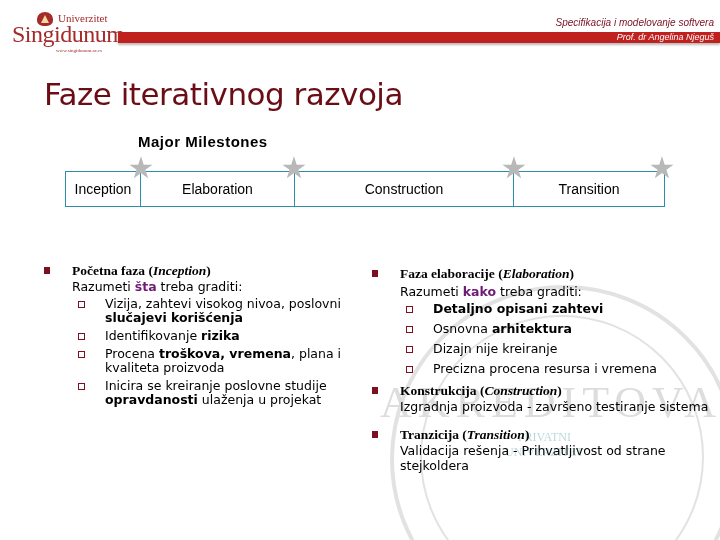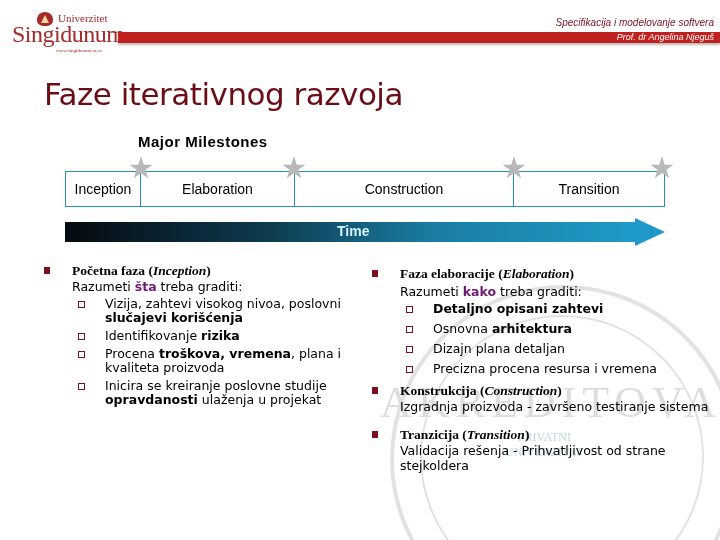--- a/index.html
+++ b/index.html
@@ -74,25 +74,20 @@
   <div class="phase-row">
     <div class="phase" style="width:75px">Inception</div>
     <div class="phase" style="width:154px">Elaboration</div>
     <div class="phase" style="width:219px">Construction</div>
     <div class="phase" style="width:150px">Transition</div>
   </div>
   <div class="star" style="left:123px; top:24px;">★</div>
   <div class="star" style="left:276px; top:24px;">★</div>
   <div class="star" style="left:496px; top:24px;">★</div>
   <div class="star" style="left:644px; top:24px;">★</div>
-  <div class="time-arrow">
-    <div class="time-bar"></div>
-    <div class="time-head"></div>
-    <div class="time-label">Time</div>
-  </div>
 </div>
 
 <div class="col col-left">
   <div class="item">
     <span class="bullet"></span>
     <div class="item-title"><span>Početna faza (</span><i>Inception</i><span>)</span></div>
     <div class="item-sub"><span>Razumeti </span><span class="accent">šta</span><span> treba graditi:</span></div>
     <ul class="subs">
       <li><span class="sq"></span><span>Vizija, zahtevi visokog nivoa, poslovni </span><span class="b">slučajevi korišćenja</span><span></span></li>
       <li><span class="sq"></span><span>Identifikovanje </span><span class="b">rizika</span><span></span></li>
@@ -103,21 +98,21 @@
 </div>
 
 <div class="col col-right">
   <div class="item">
     <span class="bullet"></span>
     <div class="item-title"><span>Faza elaboracije (</span><i>Elaboration</i><span>)</span></div>
     <div class="item-sub" style="margin-top:2px"><span>Razumeti </span><span class="accent">kako</span><span> treba graditi:</span></div>
     <ul class="subs">
       <li><span class="sq"></span><span></span><span class="b">Detaljno opisani zahtevi</span><span></span></li>
       <li><span class="sq"></span><span>Osnovna </span><span class="b">arhitektura</span><span></span></li>
-      <li><span class="sq"></span><span>Dizajn plana detaljan</span><span class="b"></span><span></span></li>
+      <li><span class="sq"></span><span>Dizajn nije kreiranje</span><span class="b"></span><span></span></li>
       <li><span class="sq"></span><span>Precizna procena resursa i vremena</span><span class="b"></span><span></span></li>
     </ul>
   </div>
   <div class="item" style="margin-top:-2px">
     <span class="bullet"></span>
     <div class="item-title"><span>Konstrukcija (</span><i>Construction</i><span>)</span></div>
     <div class="item-sub">Izgradnja proizvoda - završeno testiranje sistema</div>
   </div>
   <div class="item" style="margin-top:12px">
     <span class="bullet"></span>

